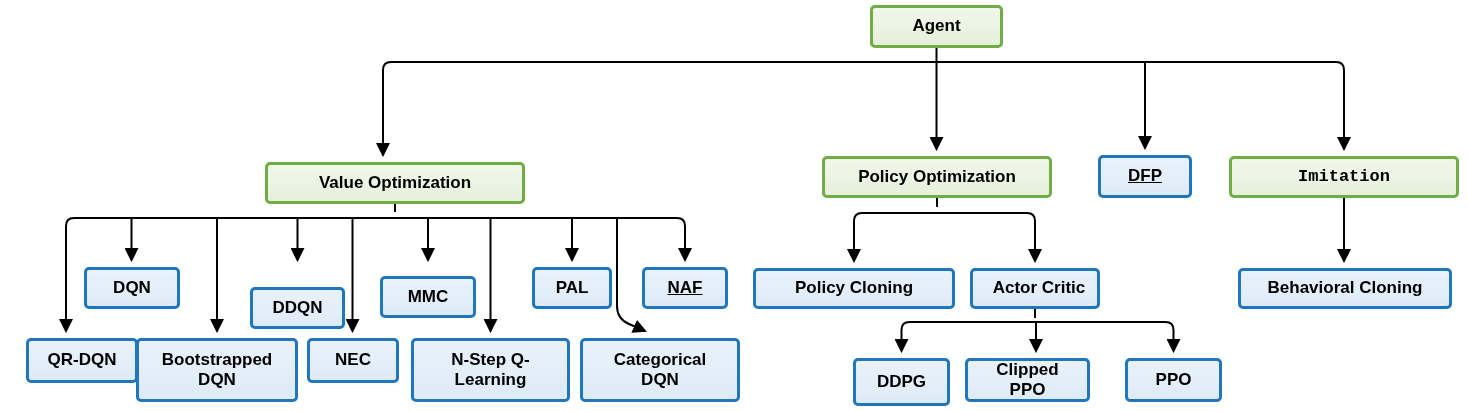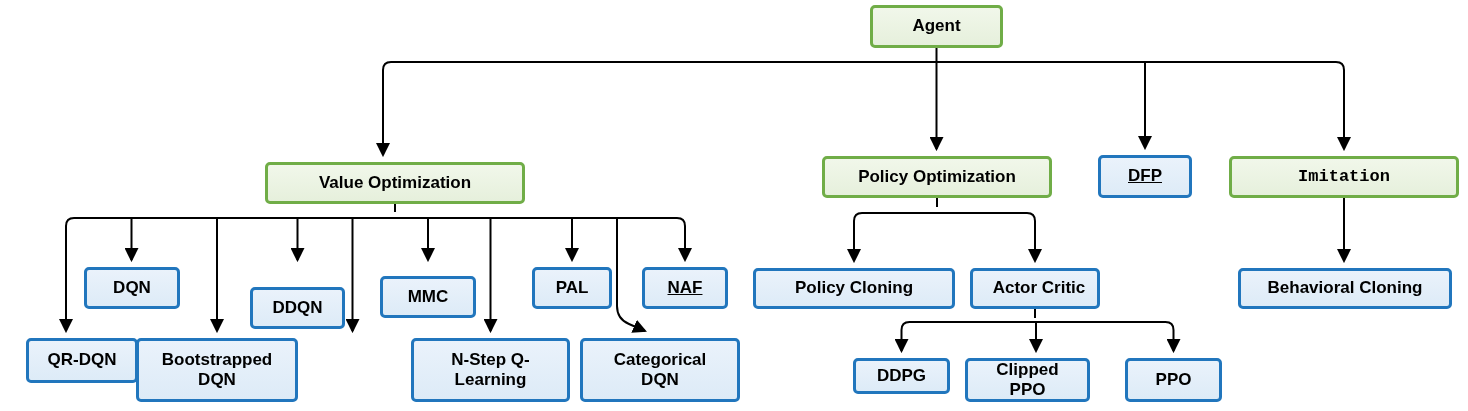--- a/index.html
+++ b/index.html
@@ -112,38 +112,41 @@
   <div class="node blue" style="left:642px;top:267px;width:86px;height:42px;text-decoration:underline;">
     <span>NAF</span>
   </div>
 
   <div class="node blue" style="left:10px;top:338px;width:112px;height:45px;margin-left:16px;">
     <span>QR-DQN</span>
   </div>
   <div class="node blue" style="left:136px;top:338px;width:162px;height:64px;">
     <span>Bootstrapped DQN</span>
   </div>
+  <div class="node blue" style="left:307px;top:338px;width:92px;height:45px;">
+    <span>NEC</span>
+  </div>
   <div class="node blue" style="left:411px;top:338px;width:159px;height:64px;">
     <span>N-Step Q-Learning</span>
   </div>
   <div class="node blue" style="left:580px;top:338px;width:160px;height:64px;">
     <span>Categorical DQN</span>
   </div>
 
   <div class="node blue" style="left:753px;top:268px;width:202px;height:41px;">
     <span>Policy Cloning</span>
   </div>
   <div class="node blue" style="left:970px;top:268px;width:130px;height:41px;padding-left:18px;">
     <span>Actor Critic</span>
   </div>
   <div class="node blue" style="left:1238px;top:268px;width:214px;height:41px;">
     <span>Behavioral Cloning</span>
   </div>
 
-  <div class="node blue" style="left:853px;top:358px;width:97px;height:36px;">
+  <div class="node blue" style="left:853px;top:358px;width:97px;height:48px;">
     <span>DDPG</span>
   </div>
   <div class="node blue" style="left:965px;top:358px;width:125px;height:44px;">
     <span>Clipped PPO</span>
   </div>
   <div class="node blue" style="left:1125px;top:358px;width:97px;height:44px;">
     <span>PPO</span>
   </div>
 
 </div>

